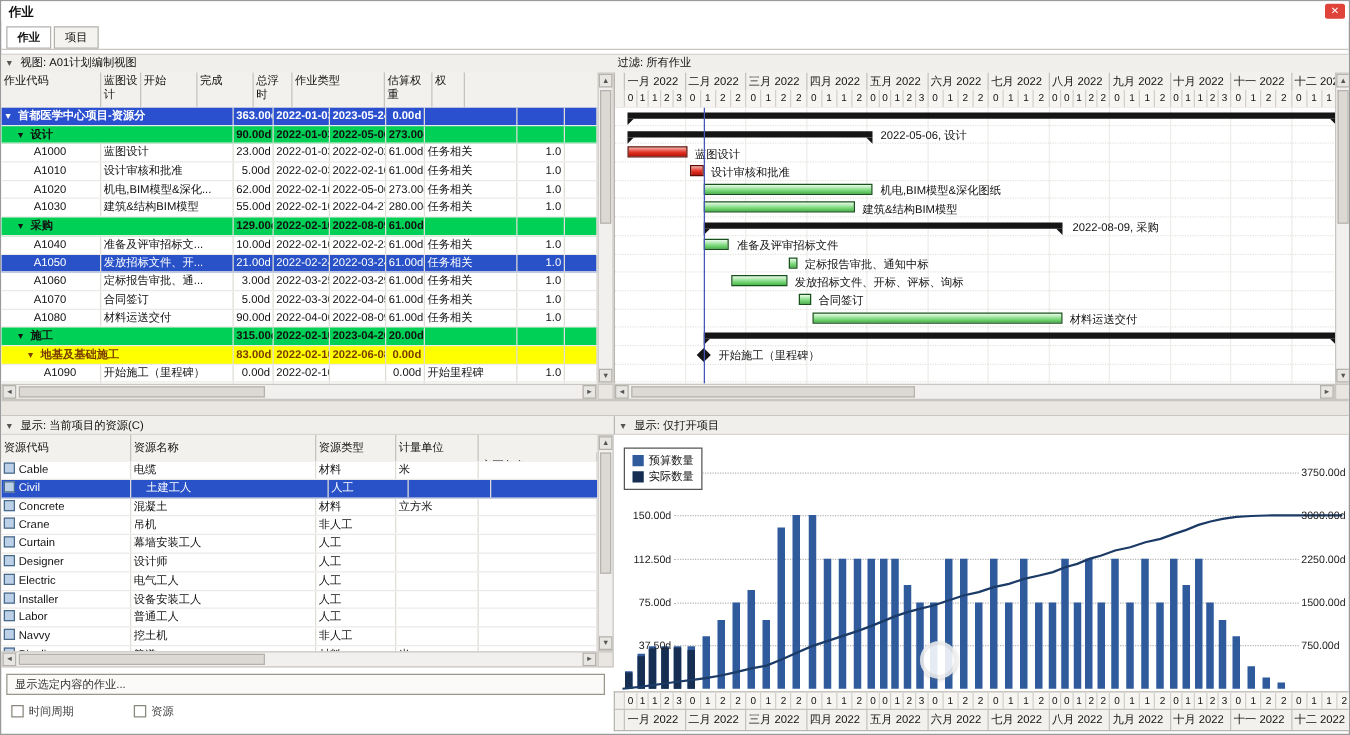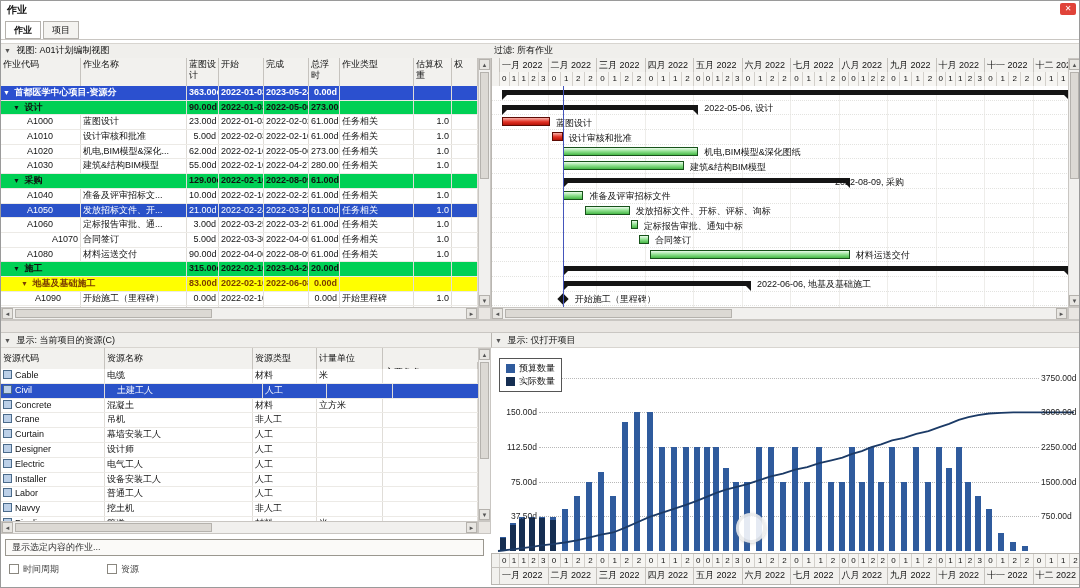--- a/index.html
+++ b/index.html
@@ -118,21 +118,20 @@
       <span class="tri">▼</span>
       <span>视图: A01计划编制视图</span>
     </div>
     <div class="tb-right">
       <span>过滤: 所有作业</span>
     </div>
   </div>
 
   <div class="act-header" id="actHeader">
       <div class="hcell" style="width: 80px;">作业代码</div>
-      <div class="hcell" style="width: 106px;">作业名称</div>
       <div class="hcell" style="width: 32px;">蓝图设计</div>
       <div class="hcell" style="width: 45px;">开始</div>
       <div class="hcell" style="width: 45px;">完成</div>
       <div class="hcell" style="width: 31px;">总浮时</div>
       <div class="hcell" style="width: 74px;">作业类型</div>
       <div class="hcell" style="width: 38px;">估算权重</div>
       <div class="hcell" style="width: 26px;">权</div>
     </div>
   <div class="act-body" id="actRows">
       <div class="arow k-project">
@@ -236,21 +235,21 @@
         <div class="acell" style="width: 106px;">定标报告审批、通...</div>
         <div class="acell" style="width: 32px; text-align: right;">3.00d</div>
         <div class="acell" style="width: 45px; text-align: left;">2022-03-25</div>
         <div class="acell" style="width: 45px; text-align: left;">2022-03-29</div>
         <div class="acell" style="width: 31px; text-align: right;">61.00d</div>
         <div class="acell" style="width: 74px; text-align: left;">任务相关</div>
         <div class="acell" style="width: 38px; text-align: right;">1.0</div>
         <div class="acell" style="width: 26px; text-align: left;"></div>
       </div>
       <div class="arow k-task">
-        <div class="acell" style="width: 80px; padding-left: 26px; text-align: right;">A1070</div>
+        <div class="acell" style="width: 80px; padding-left: 26px;">A1070</div>
         <div class="acell" style="width: 106px;">合同签订</div>
         <div class="acell" style="width: 32px; text-align: right;">5.00d</div>
         <div class="acell" style="width: 45px; text-align: left;">2022-03-30</div>
         <div class="acell" style="width: 45px; text-align: left;">2022-04-05</div>
         <div class="acell" style="width: 31px; text-align: right;">61.00d</div>
         <div class="acell" style="width: 74px; text-align: left;">任务相关</div>
         <div class="acell" style="width: 38px; text-align: right;">1.0</div>
         <div class="acell" style="width: 26px; text-align: left;"></div>
       </div>
       <div class="arow k-task">
@@ -406,48 +405,44 @@
       <div class="grow">
         <div class="gtask" style="left: 70.7808px; width: 135.534px;"></div>
         <div class="glabel" style="left: 212.315px;">机电,BIM模型&amp;深化图纸</div>
       </div>
       <div class="grow">
         <div class="gtask" style="left: 70.7808px; width: 121.184px;"></div>
         <div class="glabel" style="left: 197.964px;">建筑&amp;结构BIM模型</div>
       </div>
       <div class="grow">
         <div class="gsum" style="left: 70.7808px; width: 287.014px;"></div>
-        <div class="glabel" style="left: 343px;">2022-08-09, 采购</div>
+        <div class="glabel" style="left: 366px;">2022-08-09, 采购</div>
       </div>
       <div class="grow">
         <div class="gtask" style="left: 70.7808px; width: 20.7288px;"></div>
         <div class="glabel" style="left: 97.5096px;">准备及评审招标文件</div>
       </div>
       <div class="grow">
+        <div class="gtask" style="left: 139.345px; width: 6.37808px;"></div>
+        <div class="glabel" style="left: 151.723px;">定标报告审批、通知中标</div>
+      </div>
+      <div class="grow">
         <div class="gtask" style="left: 93.1041px; width: 44.6466px;"></div>
         <div class="glabel" style="left: 143.751px;">发放招标文件、开标、评标、询标</div>
       </div>
       <div class="grow">
-        <div class="gtask" style="left: 139.345px; width: 6.37808px;"></div>
-        <div class="glabel" style="left: 151.723px;">定标报告审批、通知中标</div>
-      </div>
-      <div class="grow">
         <div class="gtask" style="left: 147.318px; width: 9.56712px;"></div>
         <div class="glabel" style="left: 162.885px;">合同签订</div>
       </div>
       <div class="grow">
         <div class="gtask" style="left: 158.479px; width: 199.315px;"></div>
         <div class="glabel" style="left: 363.795px;">材料运送交付</div>
       </div>
       <div class="grow">
         <div class="gsum" style="left: 70.7808px; width: 506.219px;"></div>
-      </div>
-      <div class="grow">
-        <div class="gsum" style="left: 70.7808px; width: 188.153px;"></div>
-        <div class="glabel" style="left: 264.934px;">2022-06-06, 地基及基础施工</div>
       </div>
       <div class="grow">
         <div class="gms" style="left: 66.7808px;"></div>
         <div class="glabel" style="left: 82.7808px;">开始施工（里程碑）</div>
       </div>
       <div class="grow"></div>
       <div class="ddline" style="left: 70.7808px;"></div>
     </div>
 
   <div class="splitter"></div>

